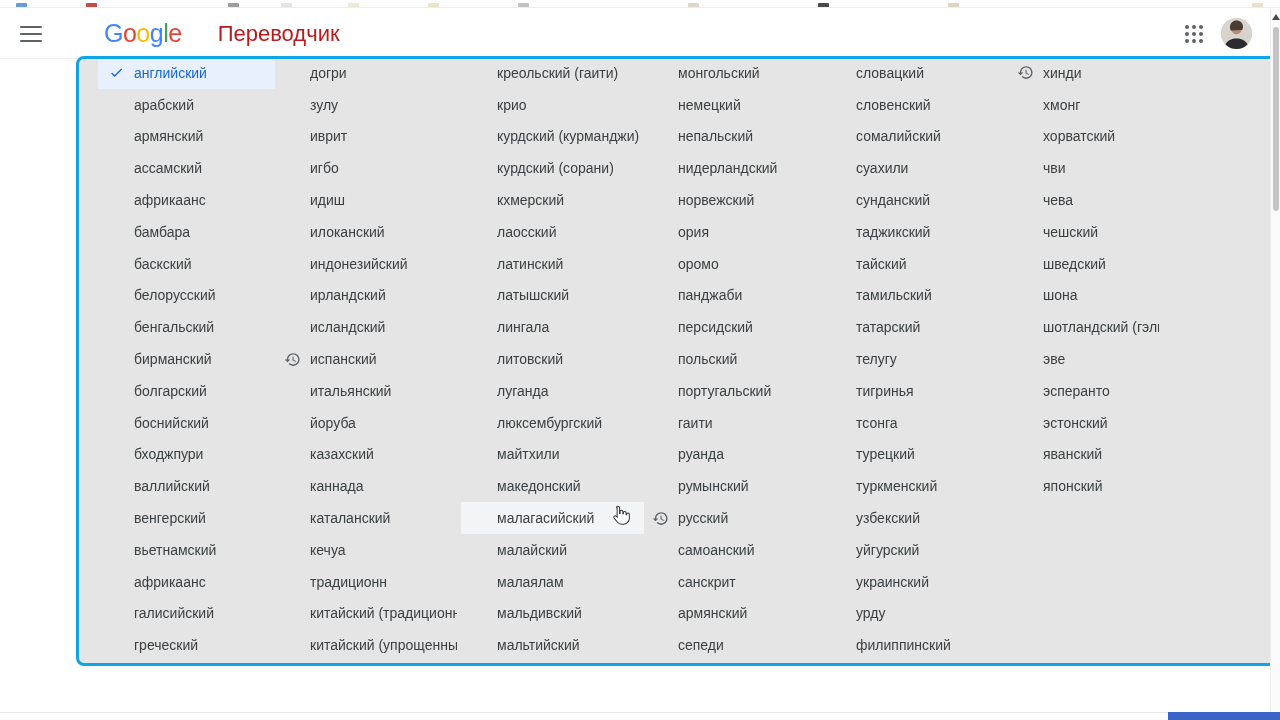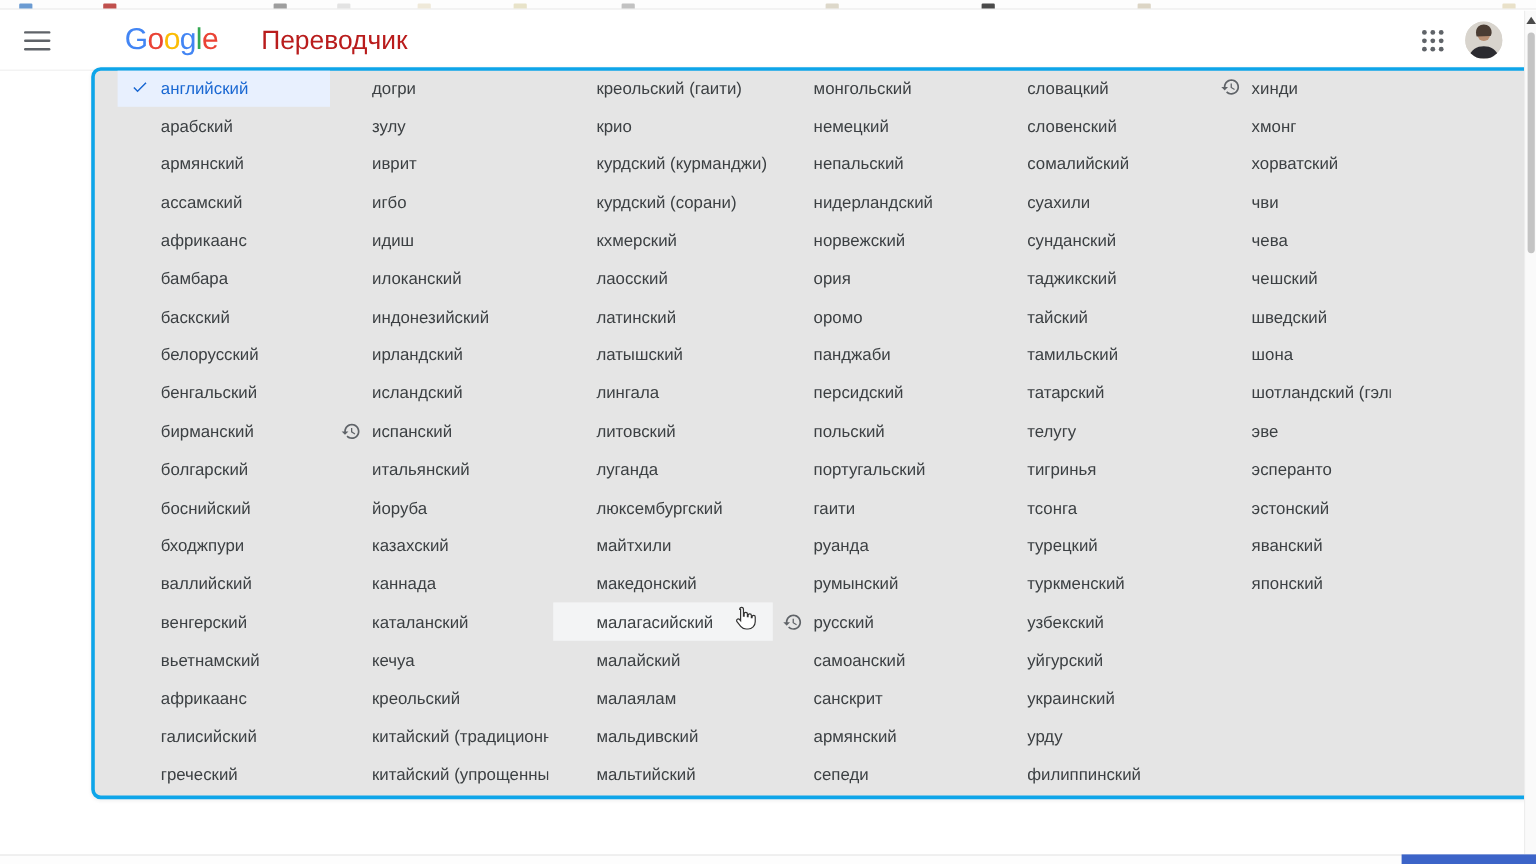--- a/index.html
+++ b/index.html
@@ -216,21 +216,21 @@
       <div class="lang-item">
         <span>каннада</span>
       </div>
       <div class="lang-item">
         <span>каталанский</span>
       </div>
       <div class="lang-item">
         <span>кечуа</span>
       </div>
       <div class="lang-item">
-        <span>креольский</span>
+        <span>традиционн</span>
       </div>
       <div class="lang-item">
         <span>китайский (традиционн...</span>
       </div>
       <div class="lang-item">
         <span>китайский (упрощенны...</span>
       </div>
     </div>
     <div class="lang-col" style="left: 382px; width: 183px;">
       <div class="lang-item">

